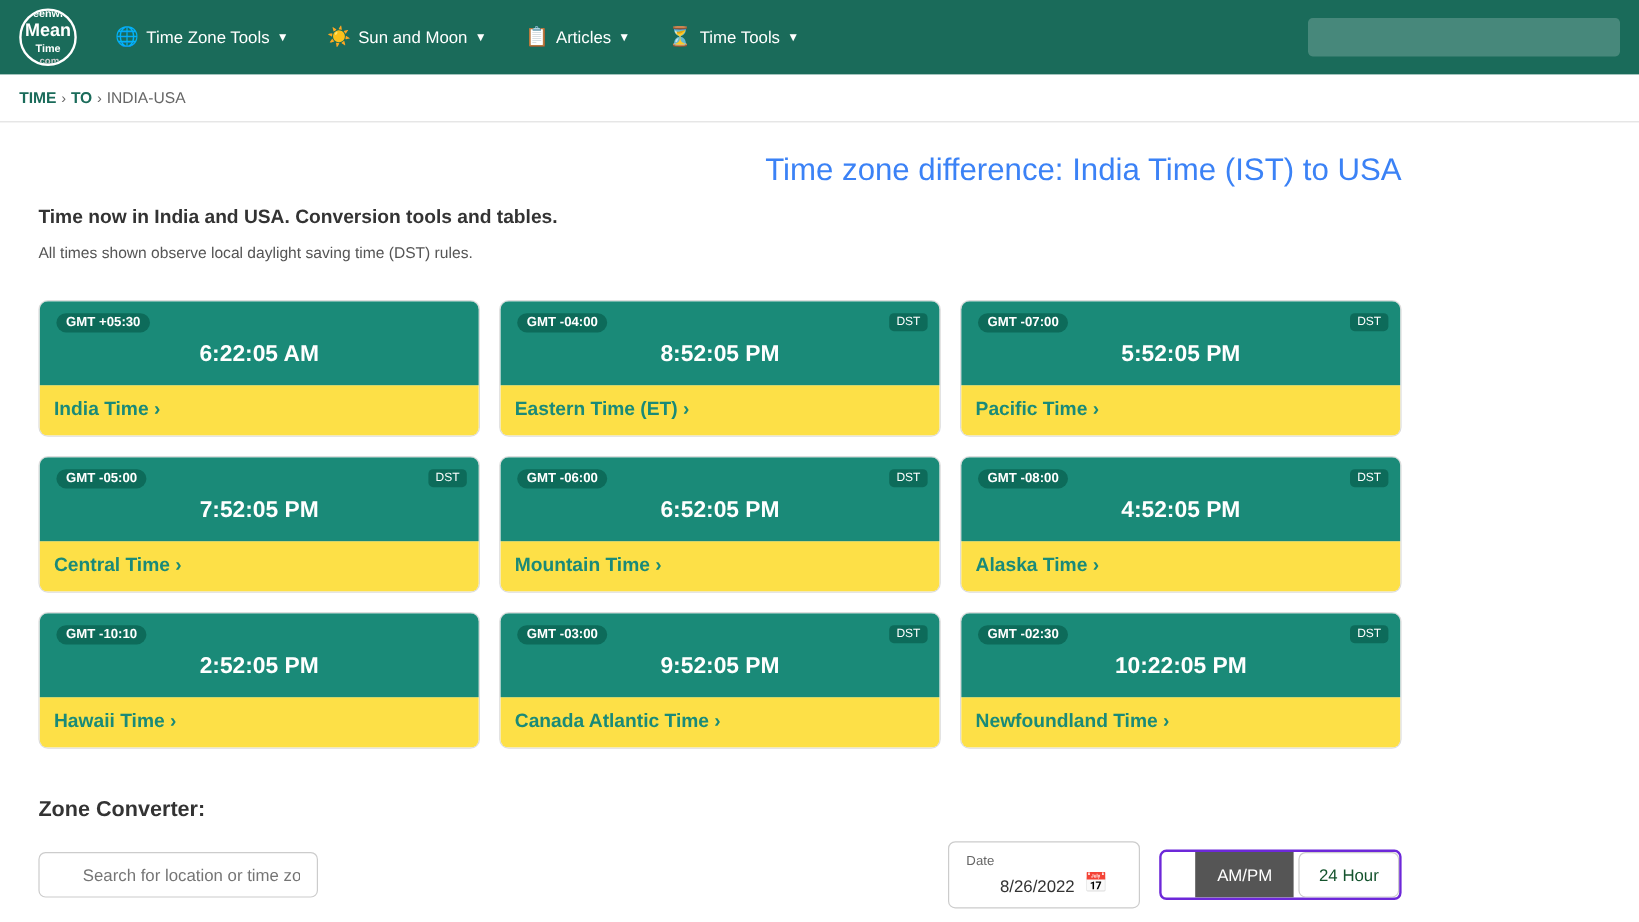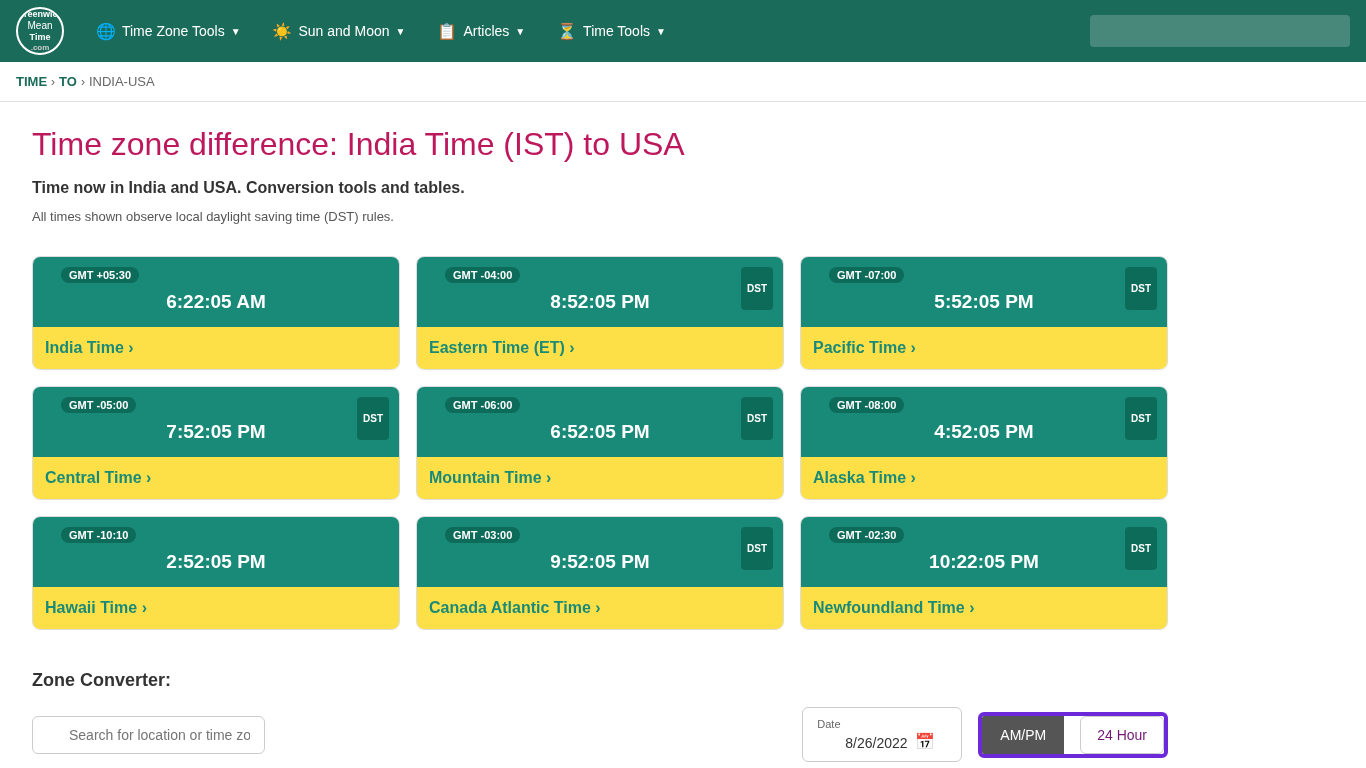--- a/index.html
+++ b/index.html
@@ -80,24 +80,25 @@
       font-weight: bold;
       text-transform: uppercase;
       font-size: 13px;
     }
     .breadcrumb .sep { color: #666; font-size: 12px; }
     .breadcrumb .current { color: #666; font-size: 13px; }
 
     
     .main { padding: 24px 32px; max-width: 1200px; }
     .page-title {
-      font-size: 32px;
+      font-size: 26px;
       font-weight: normal;
-      color: #be185d;
+      color: #3b82f6;
       margin-bottom: 16px;
+      text-align: right;
     }
     .subtitle {
       font-size: 16px;
       font-weight: bold;
       color: #333;
       margin-bottom: 12px;
     }
     .note {
       font-size: 13px;
       color: #555;
@@ -127,32 +128,31 @@
     }
     .gmt-badge {
       background: #0d6b5a;
       color: #fff;
       font-size: 11px;
       padding: 2px 8px;
       border-radius: 12px;
       display: inline-block;
       font-weight: bold;
       align-self: flex-start;
-      margin-left: 14px;
     }
     .dst-badge {
       position: absolute;
       top: 10px;
       right: 10px;
       background: #0d6b5a;
       color: #fff;
       font-size: 10px;
-      padding: 16px 6px;
+      padding: 2px 6px;
       border-radius: 4px;
-      font-weight: bold;
+      font-weight: normal;
     }
     .tz-time {
       color: #fff;
       font-size: 19px;
       font-weight: bold;
       text-align: center;
       margin-top: 4px;
     }
     .tz-card-footer {
       background: #fde047;
@@ -216,56 +216,57 @@
     .date-value-wrap {
       display: flex;
       align-items: flex-end;
       gap: 8px;
       margin-left: 28px;
     }
     .date-value { font-size: 14px; color: #333; }
     .cal-icon { color: #555; font-size: 16px; cursor: pointer; }
     .ampm-group {
       display: flex;
-      border: 4px solid #6d28d9;
+      border: 2px solid #6d28d9;
       border-radius: 6px;
       overflow: hidden;
+      padding-left: 28px;
     }
     .ampm-btn {
       padding: 10px 18px;
       font-size: 14px;
       cursor: pointer;
       border: none;
       background: #fff;
       color: #333;
     }
     .ampm-btn.active {
       background: #555;
       color: #fff;
     }
     .hour24-btn {
       padding: 10px 16px;
       font-size: 14px;
       cursor: pointer;
       border: 1px solid #ccc;
       border-radius: 6px;
       background: #fff;
-      color: #701a75;
-      margin-left: 16px;
+      color: #14532d;
+      margin-left: 4px;
     }
   </style>
 </head>
 <body>
 
 <nav class="navbar">
   <div class="logo-area">
     <div class="logo-circle">
       <div class="logo-text">
         <div style="font-size:9px; font-weight:bold; color:#fff;">Greenwich</div>
-        <div style="font-size:10px; font-weight:normal; color:#fff;text-align:center;">Mean</div>
+        <div style="font-size:15px; font-weight:bold; color:#fff;text-align:center;">Mean</div>
         <div style="font-size:9px; font-weight:bold; color:#fff;">Time</div>
         <div style="font-size:8px; color:#ccc;">.com</div>
       </div>
     </div>
   </div>
 
   <div class="nav-item">
     <span class="nav-icon">🌐</span>
     <span>Time Zone Tools</span>
     <span class="nav-arrow">▼</span>

